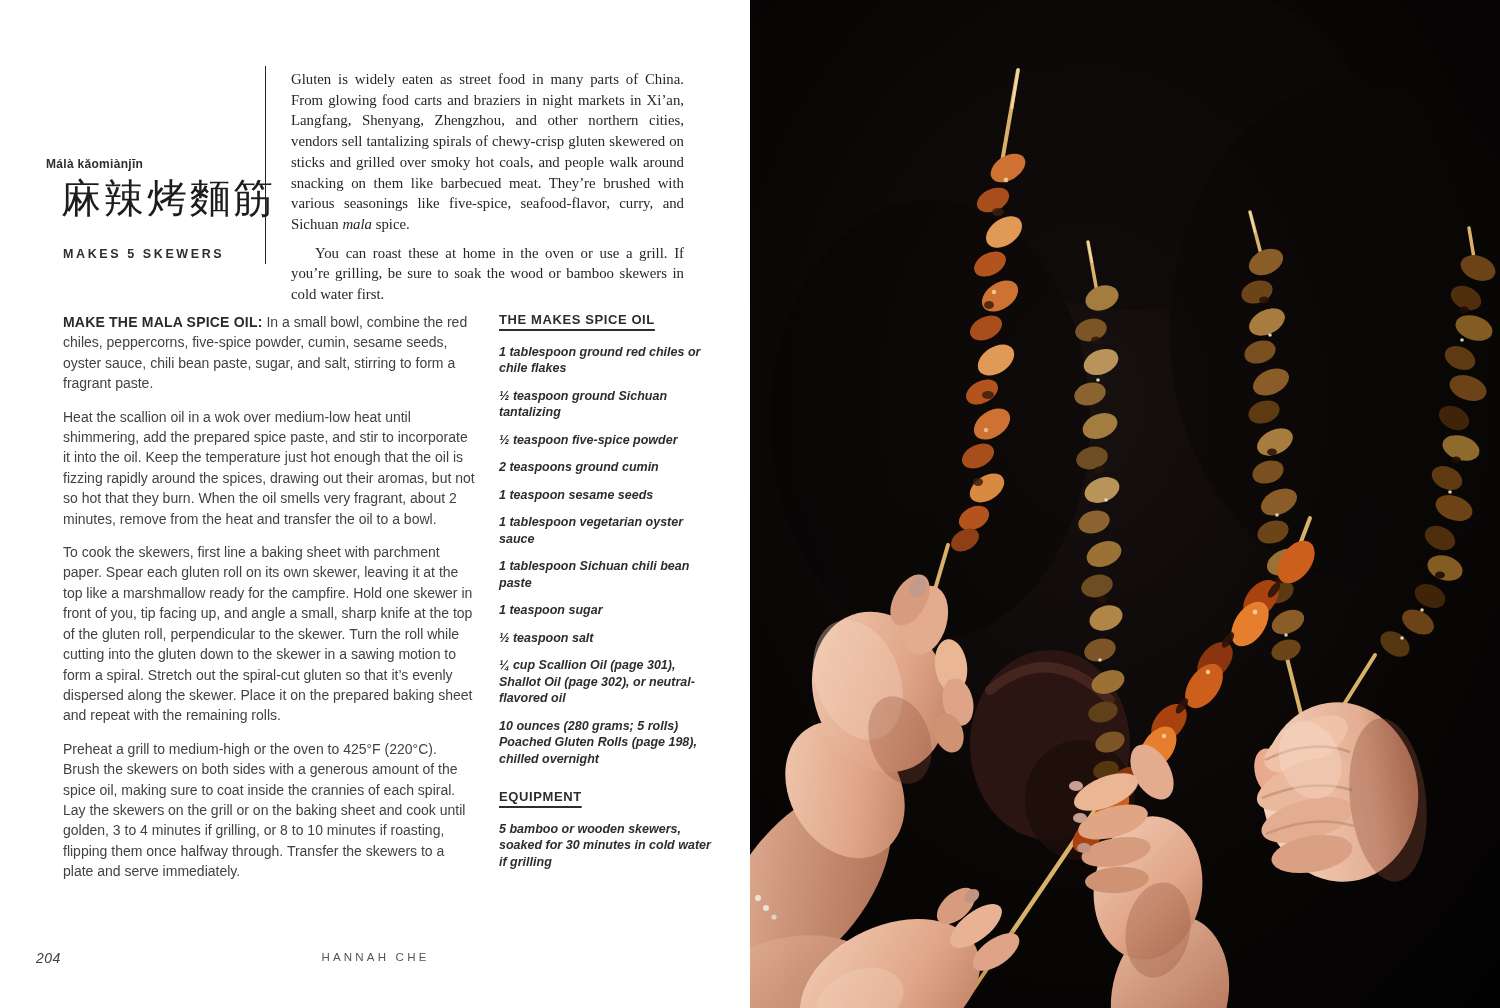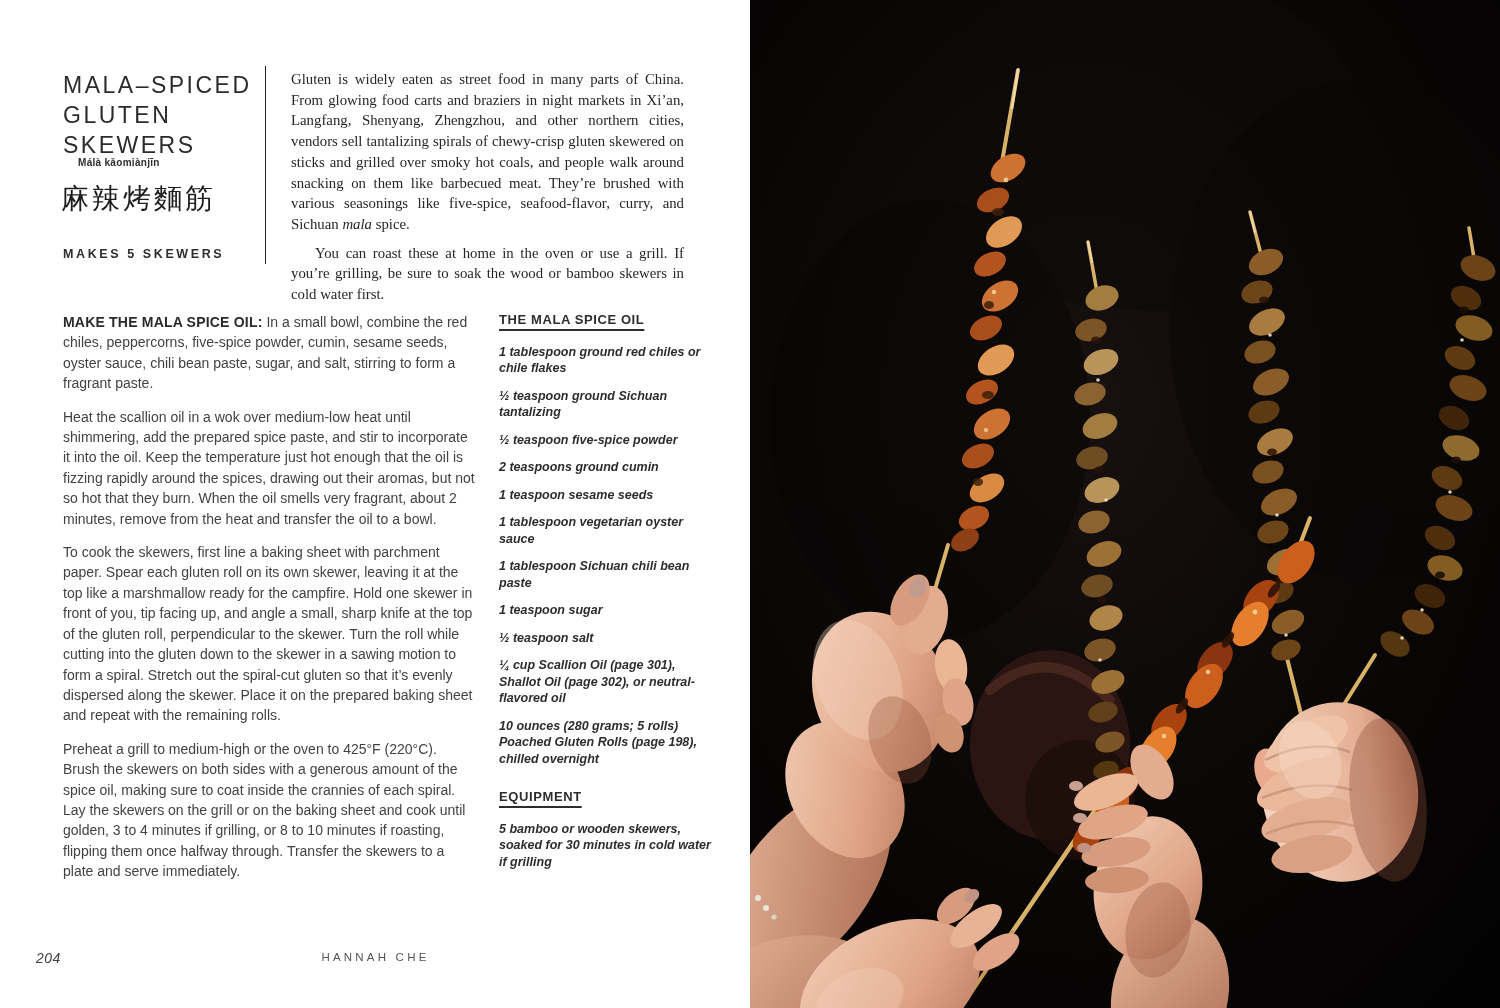--- a/index.html
+++ b/index.html
@@ -5,22 +5,22 @@
   html,body{margin:0;padding:0;background:#e9e9e9;}
   .spread{position:relative;width:1500px;height:1008px;background:#ffffff;overflow:hidden;
           font-family:"Liberation Sans",sans-serif;color:#222;}
   .abs{position:absolute;}
 
   
   .page-left{position:absolute;left:0;top:0;width:750px;height:1008px;background:#fff;}
 
   .title{left:63px;top:70px;font-size:23px;line-height:30px;letter-spacing:2.5px;
          font-weight:400;color:#2b2b2b;}
-  .pinyin{left:78px;top:157px;font-size:10px;font-weight:700;color:#2e2e2e;letter-spacing:.3px;}
-  .chinese{left:61px;top:176px;font-size:28px;line-height:46px;letter-spacing:3px;
+  .pinyin{left:46px;top:157px;font-size:12px;font-weight:700;color:#2e2e2e;letter-spacing:.3px;}
+  .chinese{left:61px;top:176px;font-size:40px;line-height:46px;letter-spacing:3px;
            font-family:"Liberation Serif","DejaVu Serif",serif;color:#1d1d1d;}
   .makes{left:63px;top:247px;font-size:12.5px;font-weight:700;letter-spacing:2.6px;color:#2e2e2e;}
 
   .intro-rule{left:265px;top:66px;width:1px;height:198px;background:#242424;}
   .intro{left:283px;top:61px;width:409px;font-family:"Liberation Serif","DejaVu Serif",serif;
          font-size:14.8px;line-height:20.7px;color:#262626;text-align:justify;}
   .intro p{margin:8px;}
   .intro p + p{text-indent:24px;}
   .intro em{font-style:italic;}
 
@@ -46,44 +46,39 @@
   .photo-page{position:absolute;left:750px;top:0;width:750px;height:1008px;background:#060404;}
   .photo-page svg{display:block;}
 </style>
 </head>
 <body>
 
 <div class="spread">
 
   <div class="page-left">
 
-    <div class="abs title">
-      <div>MALA–SPICED</div>
-      <div>GLUTEN</div>
-      <div>SKEWERS</div>
-    </div>
     <div class="abs pinyin">Málà kǎomiànjīn</div>
     <div class="abs chinese">麻辣烤麵筋</div>
     <div class="abs makes">MAKES 5 SKEWERS</div>
 
     <div class="abs intro-rule"></div>
     <div class="abs intro">
       <p><span>Gluten is widely eaten as street food in many parts of China. From glowing food carts and braziers in night markets in Xi’an, Langfang, Shenyang, Zhengzhou, and other northern cities, vendors sell tantalizing spirals of chewy-crisp gluten skewered on sticks and grilled over smoky hot coals, and people walk around snacking on them like barbecued meat. They’re brushed with various seasonings like five-spice, seafood-flavor, curry, and Sichuan </span><em>mala</em><span> spice.</span></p>
       <p>You can roast these at home in the oven or use a grill. If you’re grilling, be sure to soak the wood or bamboo skewers in cold water first.</p>
     </div>
 
     <div class="abs instructions">
       <p><span class="lead">MAKE THE MALA SPICE OIL:</span> <span>In a small bowl, combine the red chiles, peppercorns, five-spice powder, cumin, sesame seeds, oyster sauce, chili bean paste, sugar, and salt, stirring to form a fragrant paste.</span></p>
       <p>Heat the scallion oil in a wok over medium-low heat until shimmering, add the prepared spice paste, and stir to incorporate it into the oil. Keep the temperature just hot enough that the oil is fizzing rapidly around the spices, drawing out their aromas, but not so hot that they burn. When the oil smells very fragrant, about 2 minutes, remove from the heat and transfer the oil to a bowl.</p>
       <p>To cook the skewers, first line a baking sheet with parchment paper. Spear each gluten roll on its own skewer, leaving it at the top like a marshmallow ready for the campfire. Hold one skewer in front of you, tip facing up, and angle a small, sharp knife at the top of the gluten roll, perpendicular to the skewer. Turn the roll while cutting into the gluten down to the skewer in a sawing motion to form a spiral. Stretch out the spiral-cut gluten so that it’s evenly dispersed along the skewer. Place it on the prepared baking sheet and repeat with the remaining rolls.</p>
       <p>Preheat a grill to medium-high or the oven to 425°F (220°C). Brush the skewers on both sides with a generous amount of the spice oil, making sure to coat inside the crannies of each spiral. Lay the skewers on the grill or on the baking sheet and cook until golden, 3 to 4 minutes if grilling, or 8 to 10 minutes if roasting, flipping them once halfway through. Transfer the skewers to a plate and serve immediately.</p>
     </div>
 
     <div class="abs ingredients">
-      <div class="ing-heading">THE MALA SPICE OIL</div>
+      <div class="ing-heading">THE MAKES SPICE OIL</div>
       <ul>
         <li>1 tablespoon ground red chiles or chile flakes</li>
         <li>½ teaspoon ground Sichuan tantalizing</li>
         <li>½ teaspoon five-spice powder</li>
         <li>2 teaspoons ground cumin</li>
         <li>1 teaspoon sesame seeds</li>
         <li>1 tablespoon vegetarian oyster sauce</li>
         <li>1 tablespoon Sichuan chili bean paste</li>
         <li>1 teaspoon sugar</li>
         <li>½ teaspoon salt</li>

